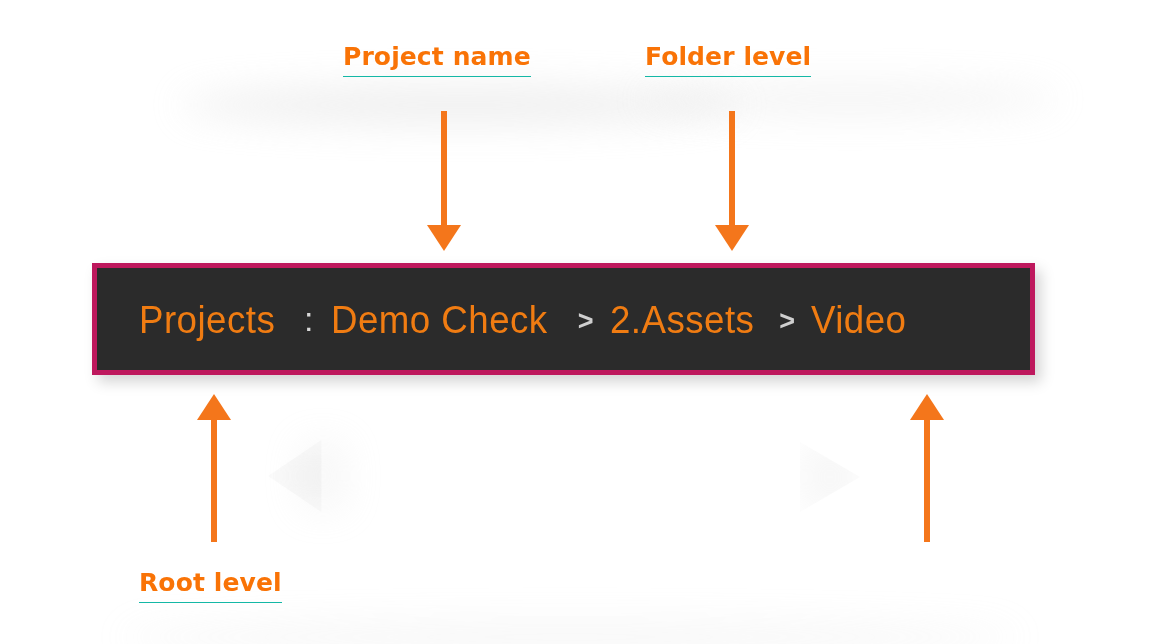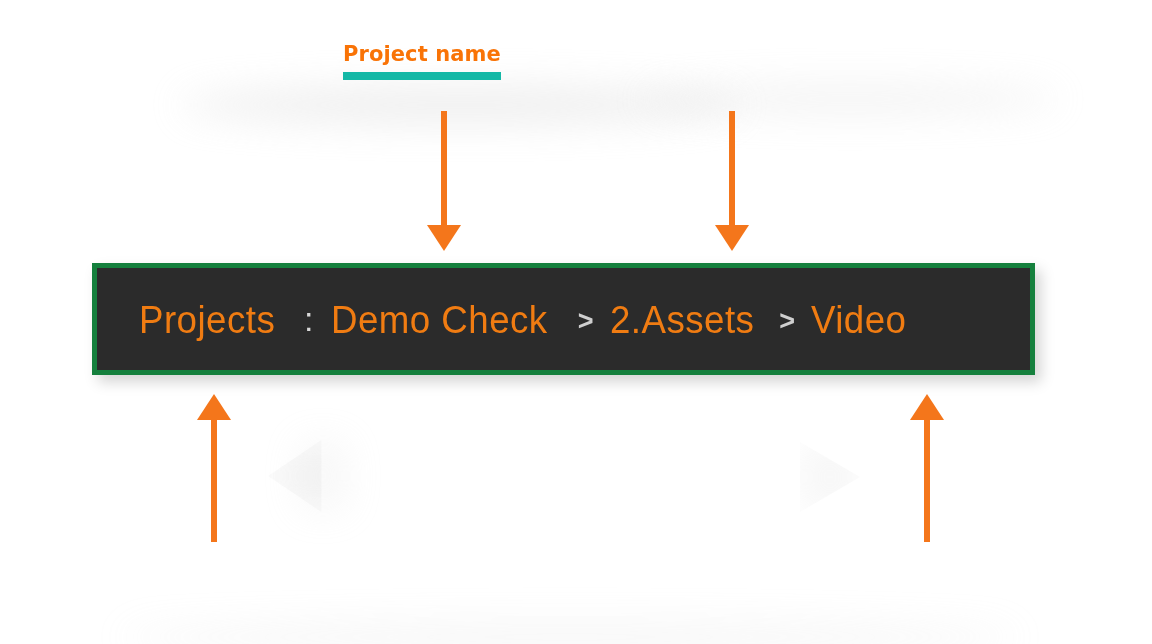--- a/index.html
+++ b/index.html
@@ -68,21 +68,21 @@
 
   
   #breadcrumb-bar {
     position: absolute;
     left: 92px;
     top: 263px;
     width: 943px;
     height: 112px;
     box-sizing: border-box;
     background: #2b2b2b;
-    border: 5px solid #15803d;
+    border: 5px solid #be185d;
     box-shadow: 6px 7px 13px rgba(0,0,0,0.17);
     display: flex;
     align-items: center;
     z-index: 5;
   }
   #breadcrumb-trail {
     display: flex;
     align-items: baseline;
     padding-left: 42px;
     white-space: nowrap;
@@ -116,28 +116,28 @@
     font-size: 27px;
     font-weight: 700;
     padding: 0 16px;
     top: -3px;
   }
 
   
   .anno-label {
     position: absolute;
     font-family: "DejaVu Sans", sans-serif;
-    font-size: 21px;
+    font-size: 25px;
     font-weight: 700;
     color: #f97306;
     letter-spacing: 0.1px;
     white-space: nowrap;
     line-height: 1;
     padding-bottom: 7px;
-    border-bottom: 8px solid #14b8a6;
+    border-bottom: 1px solid #14b8a6;
     z-index: 6;
   }
   #label-project-name  { left: 343px;  top: 44px; }
   #label-folder-level  { left: 645px;  top: 44px; }
   #label-root-level    { left: 139px;  top: 570px; }
   #label-subfolder     { left: 816px;  top: 570px; }
 
   
   .arrow {
     position: absolute;
@@ -183,20 +183,21 @@
   <div class="bg-blob b4"></div>
   <div class="bg-blob b5"></div>
   <div class="bg-blob b6"></div>
 
   <div class="anno-label" id="label-project-name">Project name</div>
   <div class="arrow down" id="arrow-project-name">
     <span class="shaft"></span>
     <span class="head"></span>
   </div>
 
+  <div class="anno-label" id="label-folder-level">Folder level</div>
   <div class="arrow down" id="arrow-folder-level">
     <span class="shaft"></span>
     <span class="head"></span>
   </div>
 
   <div id="breadcrumb-bar">
     <div id="breadcrumb-trail">
 
       <span class="crumb">Projects</span>
 
@@ -212,19 +213,20 @@
 
       <span class="crumb">Video</span>
 
     </div>
   </div>
 
   <div class="arrow up" id="arrow-root-level">
     <span class="shaft"></span>
     <span class="head"></span>
   </div>
+  <div class="anno-label" id="label-root-level">Root level</div>
 
   <div class="arrow up" id="arrow-subfolder">
     <span class="shaft"></span>
     <span class="head"></span>
   </div>
 
 </div>
 
 </body></html>

